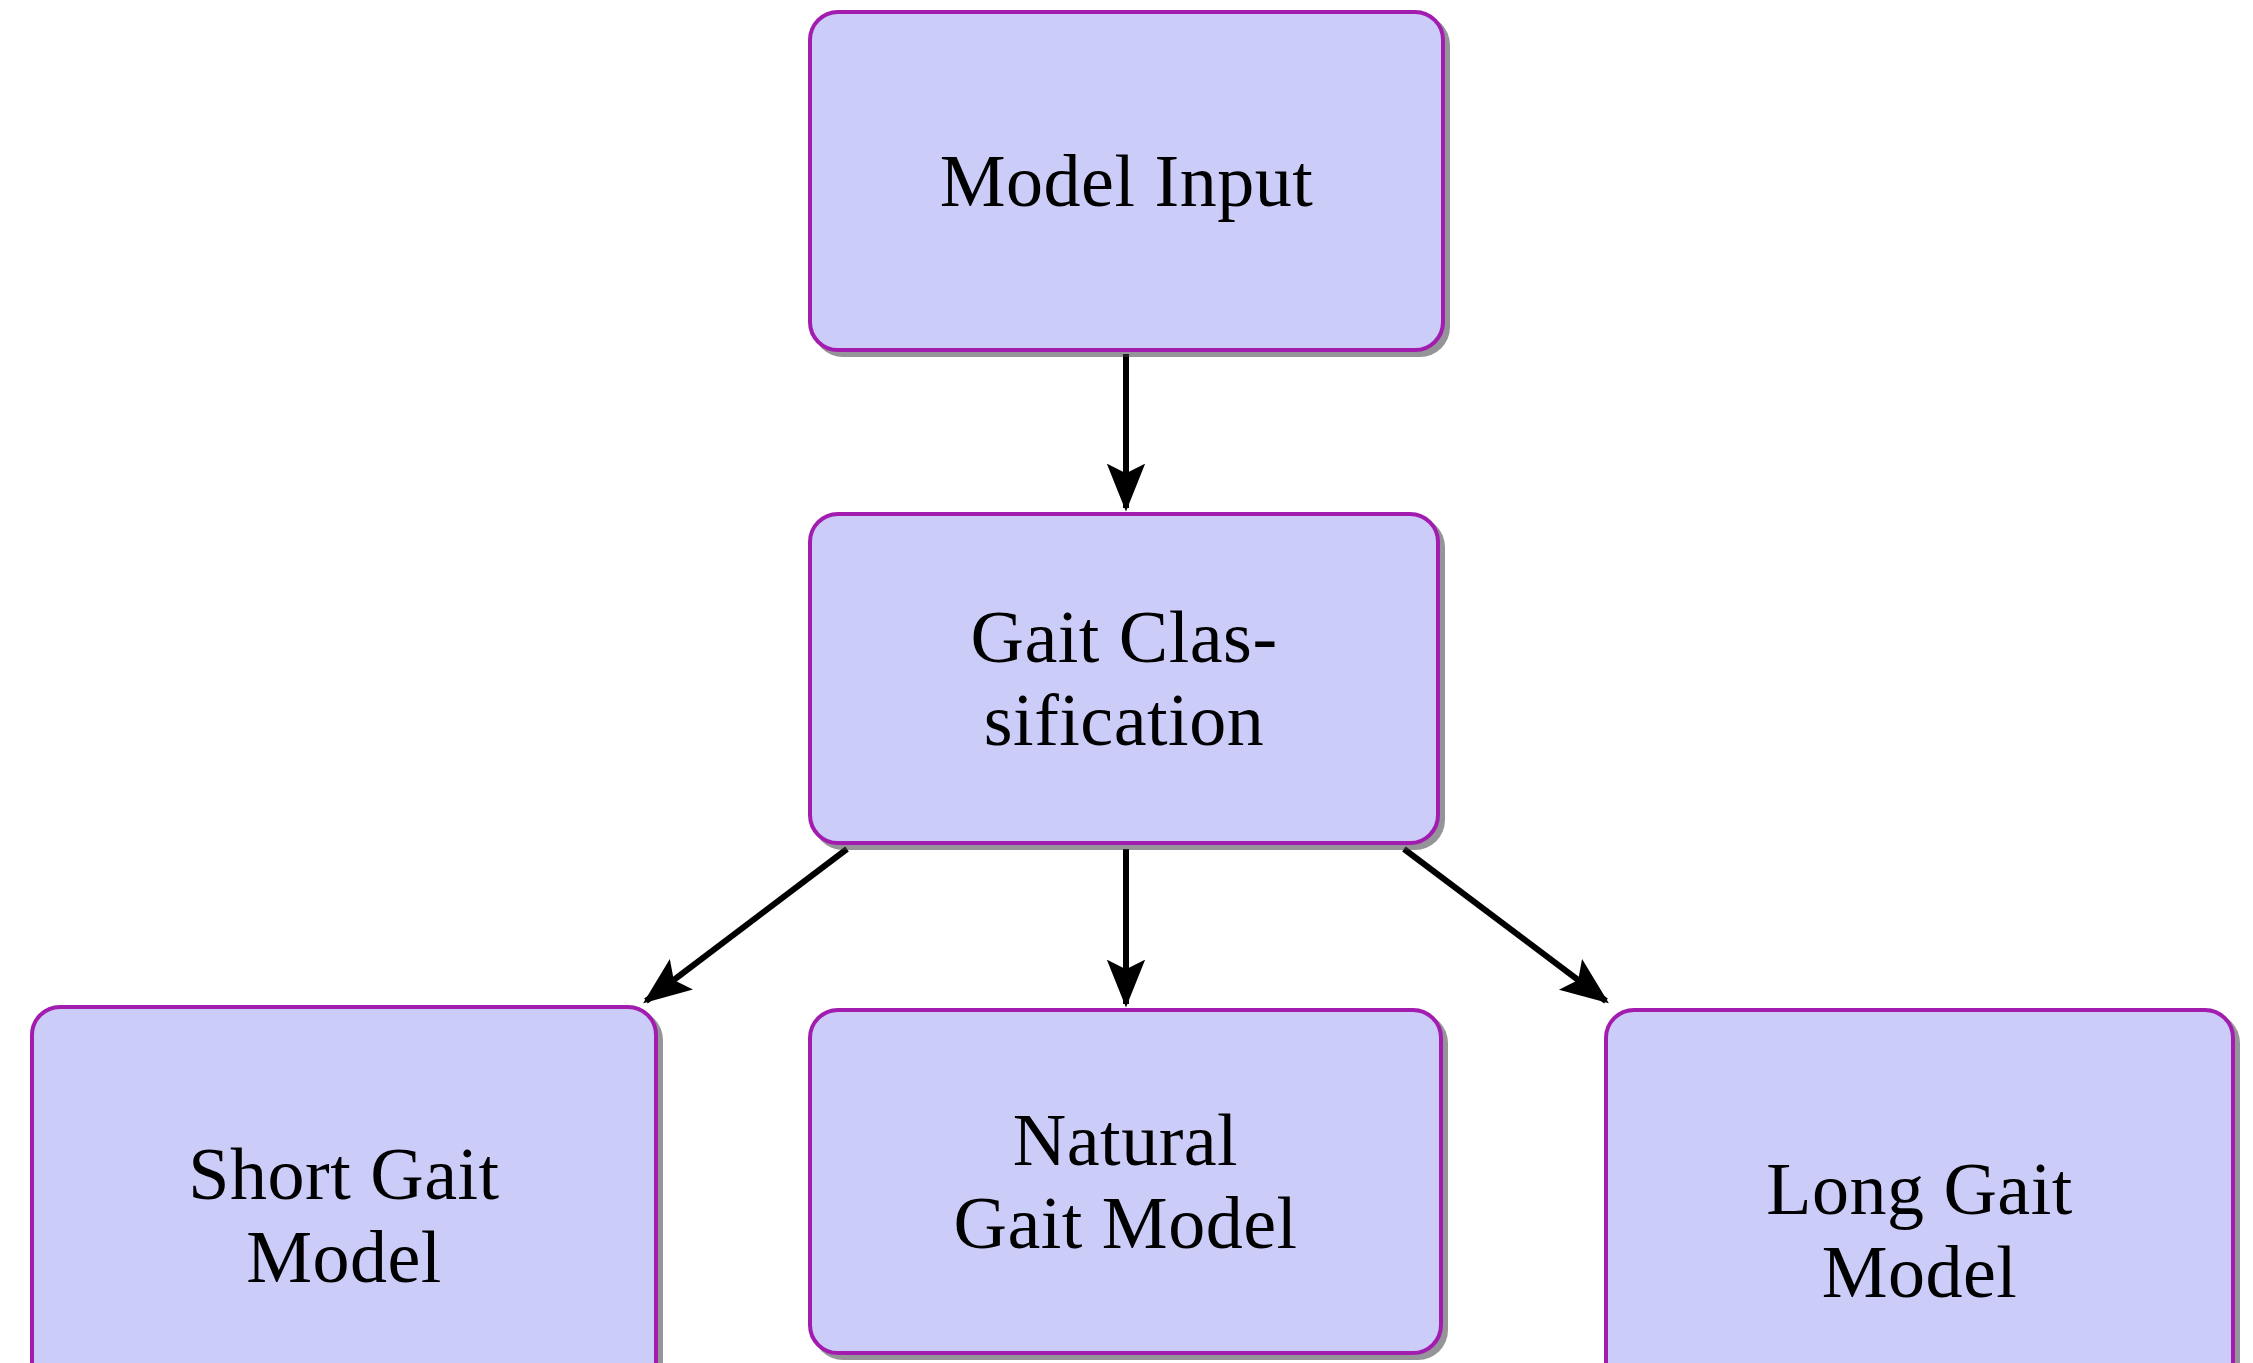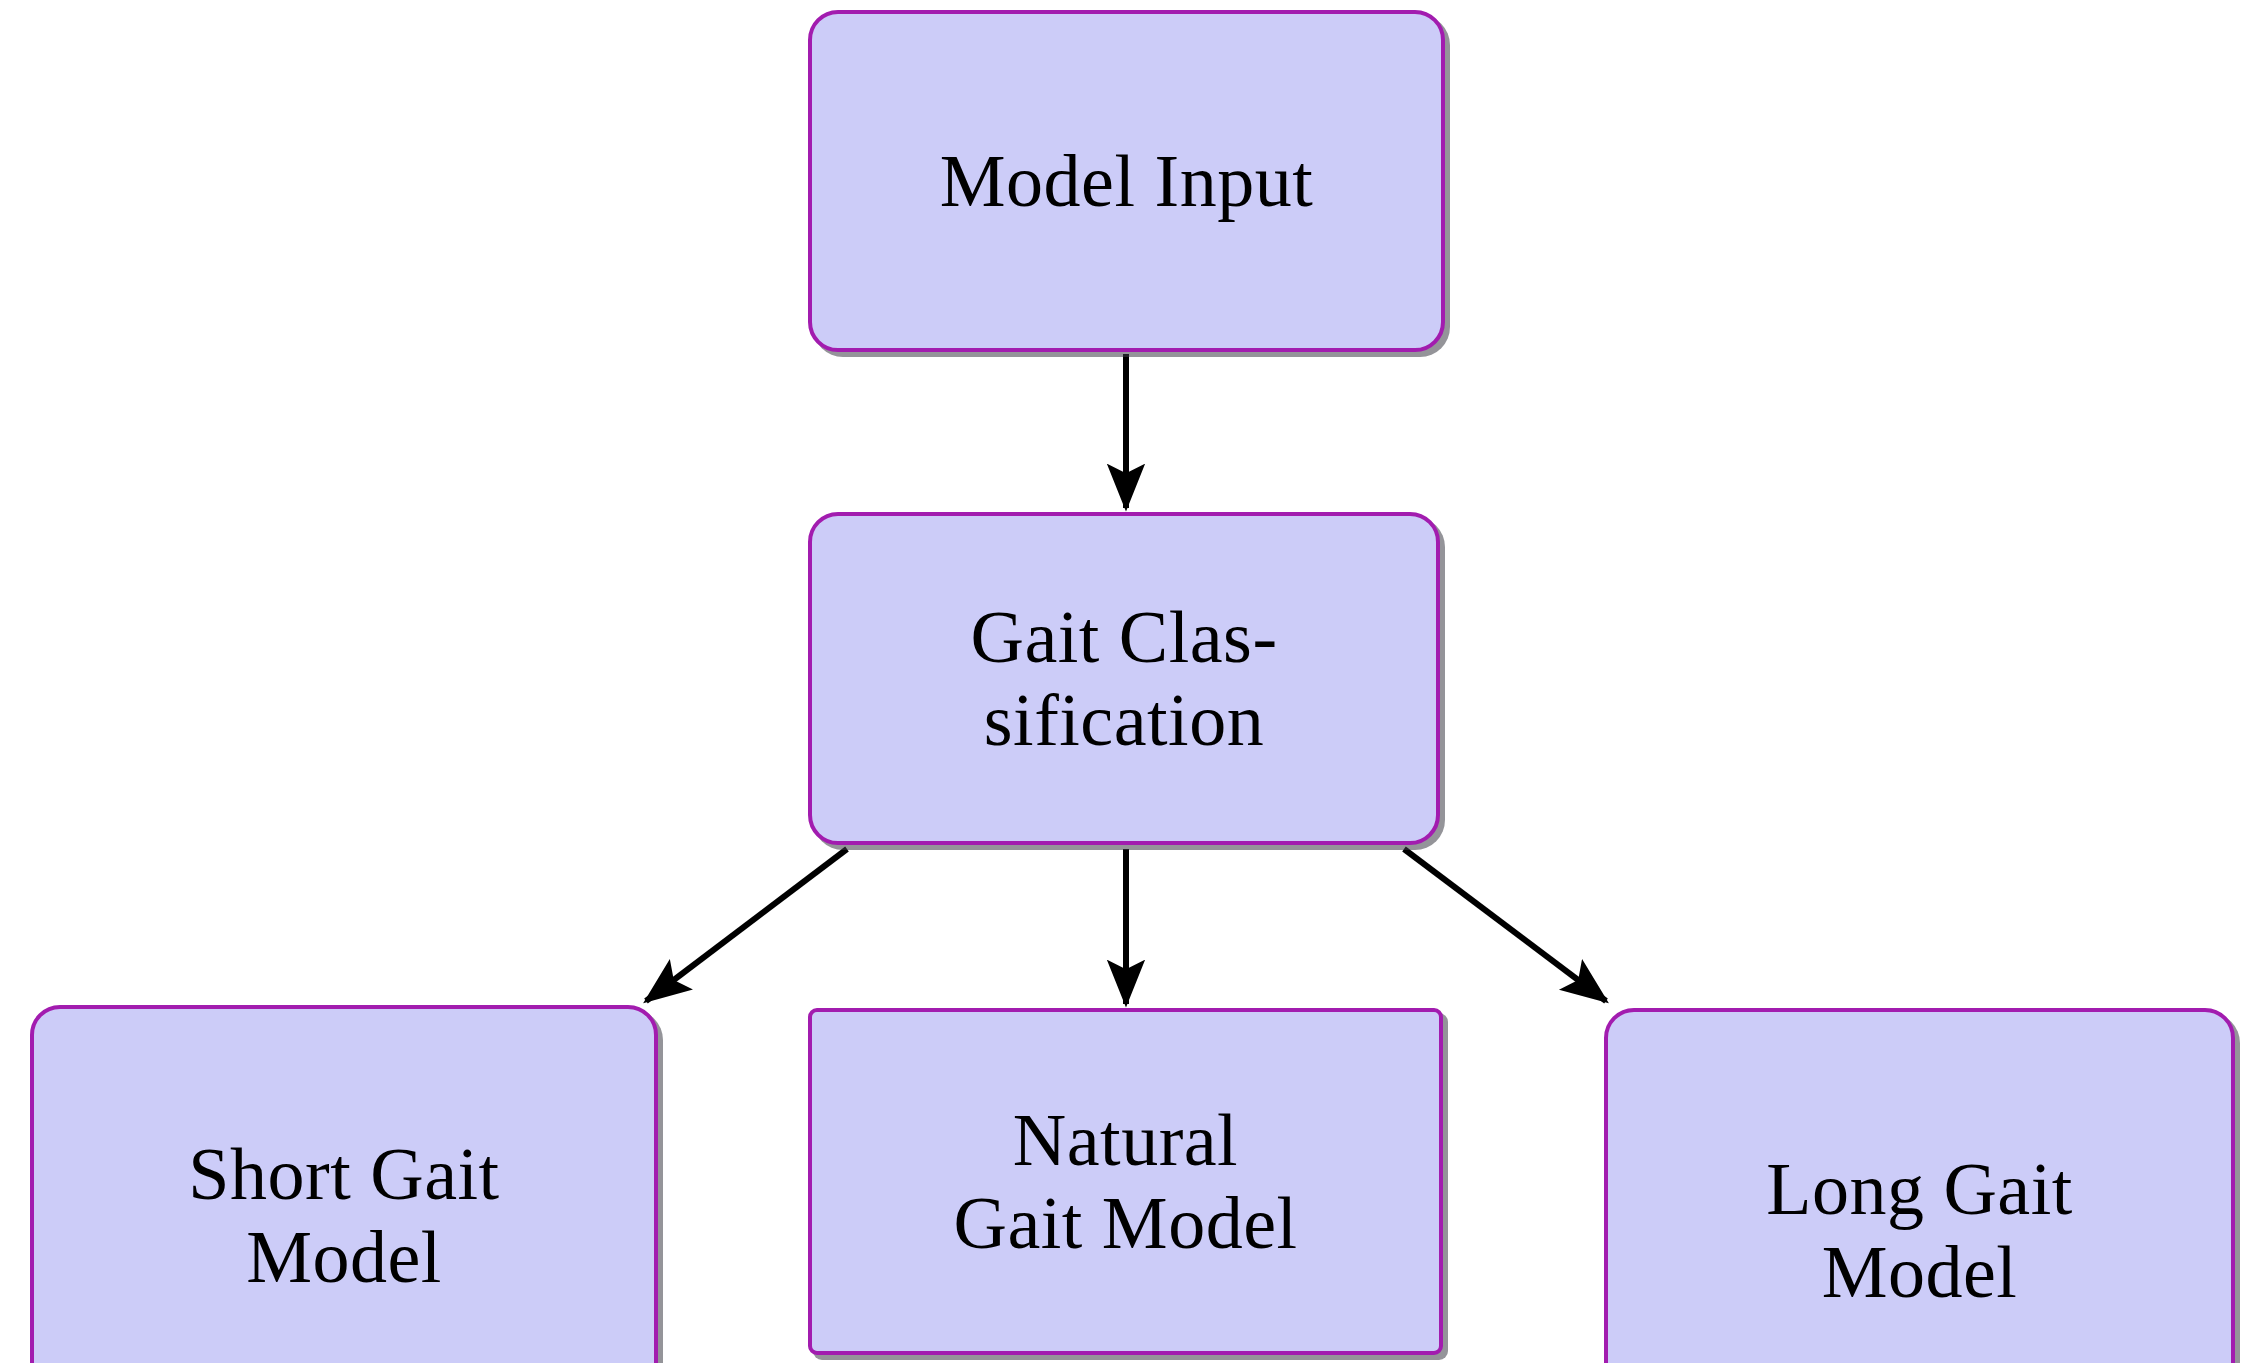--- a/index.html
+++ b/index.html
@@ -41,21 +41,21 @@
   }
   .node .label {
     display: block;
     white-space: pre-line;
     padding: 0 10px;
   }
   
   #node-model-input     { left: 808px;  top: 10px;   width: 637px; height: 342px; }
   #node-gait-class      { left: 808px;  top: 512px;  width: 632px; height: 333px; align-items: center; }
   #node-short-gait      { left: 30px;   top: 1005px; width: 628px; height: 422px; }
-  #node-natural-gait    { left: 808px;  top: 1008px; width: 635px; height: 347px; border-radius: 9px; }
+  #node-natural-gait    { left: 808px;  top: 1008px; width: 635px; height: 347px; }
   #node-long-gait       { left: 1604px; top: 1008px; width: 631px; height: 445px; }
 </style>
 </head>
 <body>
 
 <div id="canvas">
 
   <svg class="edges-layer" viewBox="0 0 2253 1363" width="2253" height="1363">
     <defs>
       <marker id="arrowhead" markerWidth="9" markerHeight="9" refX="7.4" refY="3.2" orient="auto" markerUnits="strokeWidth">

